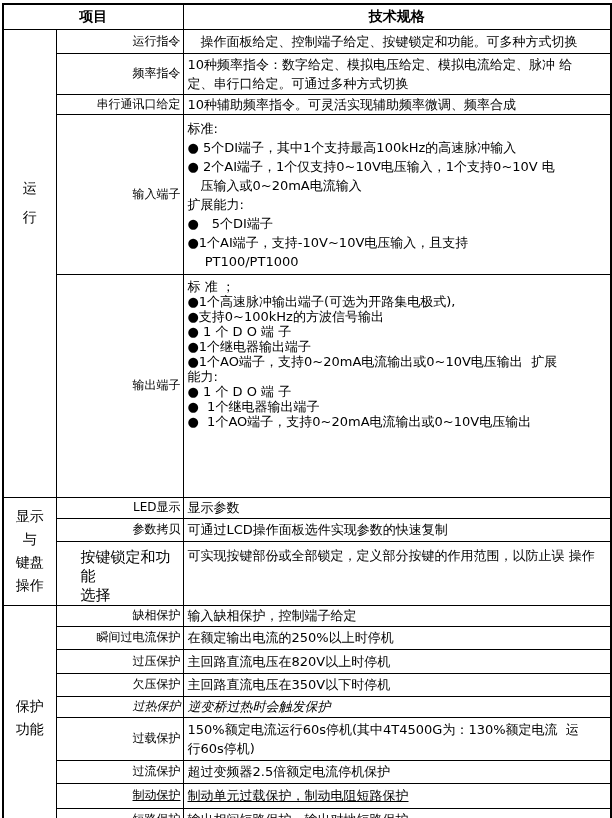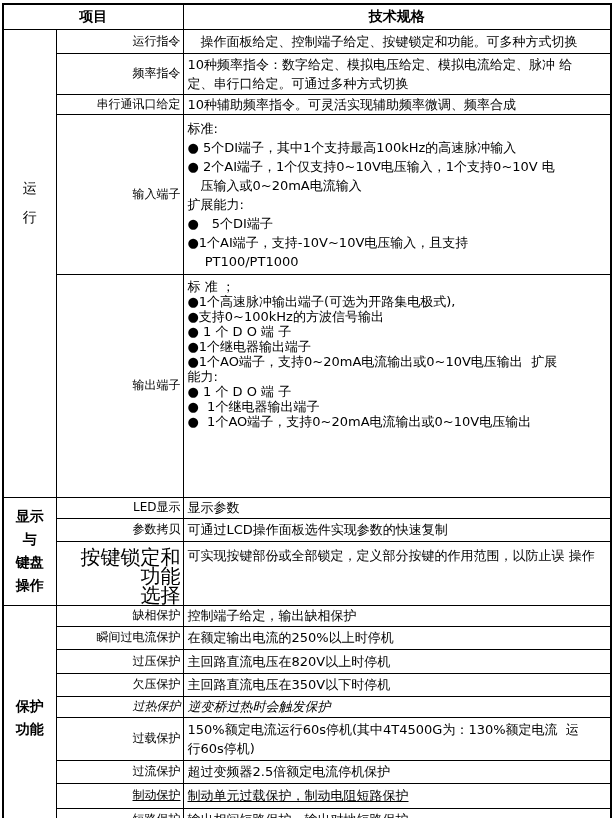--- a/index.html
+++ b/index.html
@@ -56,22 +56,22 @@
     font-size: 14px;
     text-align: center;
   }
 
   td.item {
     text-align: right;
     font-size: 12px;
     padding: 0 2px;
   }
   td.item-left {
-    text-align: right;
-    font-size: 20px;
+    text-align: left;
+    font-size: 15px;
     white-space: pre-wrap;
     vertical-align: top;
     padding: 6px 2px 0 24px;
     line-height: 19px;
   }
 
   td.spec {
     text-align: left;
     white-space: pre-wrap;
     padding: 0 4px;
@@ -86,21 +86,21 @@
     white-space: pre-wrap;
     padding: 0 2px;
   }
   td.cat-operation {
     vertical-align: top;
     padding-top: 144px;
     line-height: 29px;
     font-weight: normal;
   }
   td.cat-bold {
-    font-weight: bold;
+    font-weight: normal;
     line-height: 23px;
   }
 </style>
 </head>
 <body>
 
 <div class="page">
   <table class="spec-table">
     <colgroup>
       <col class="c-cat">
@@ -168,21 +168,21 @@
       <tr>
         <td class="item-left">按键锁定和功能
 选择</td>
         <td class="spec top">可实现按键部份或全部锁定，定义部分按键的作用范围，以防止误 操作</td>
       </tr>
 
       <tr>
         <td rowspan="9" class="cat cat-bold">保护
 功能</td>
         <td class="item">缺相保护</td>
-        <td class="spec">控制端子给定，输出缺相保护</td>
+        <td class="spec">输入缺相保护，控制端子给定</td>
       </tr>
       <tr>
         <td class="item">瞬间过电流保护</td>
         <td class="spec">在额定输出电流的250%以上时停机</td>
       </tr>
       <tr>
         <td class="item">过压保护</td>
         <td class="spec">主回路直流电压在820V以上时停机</td>
       </tr>
       <tr>

